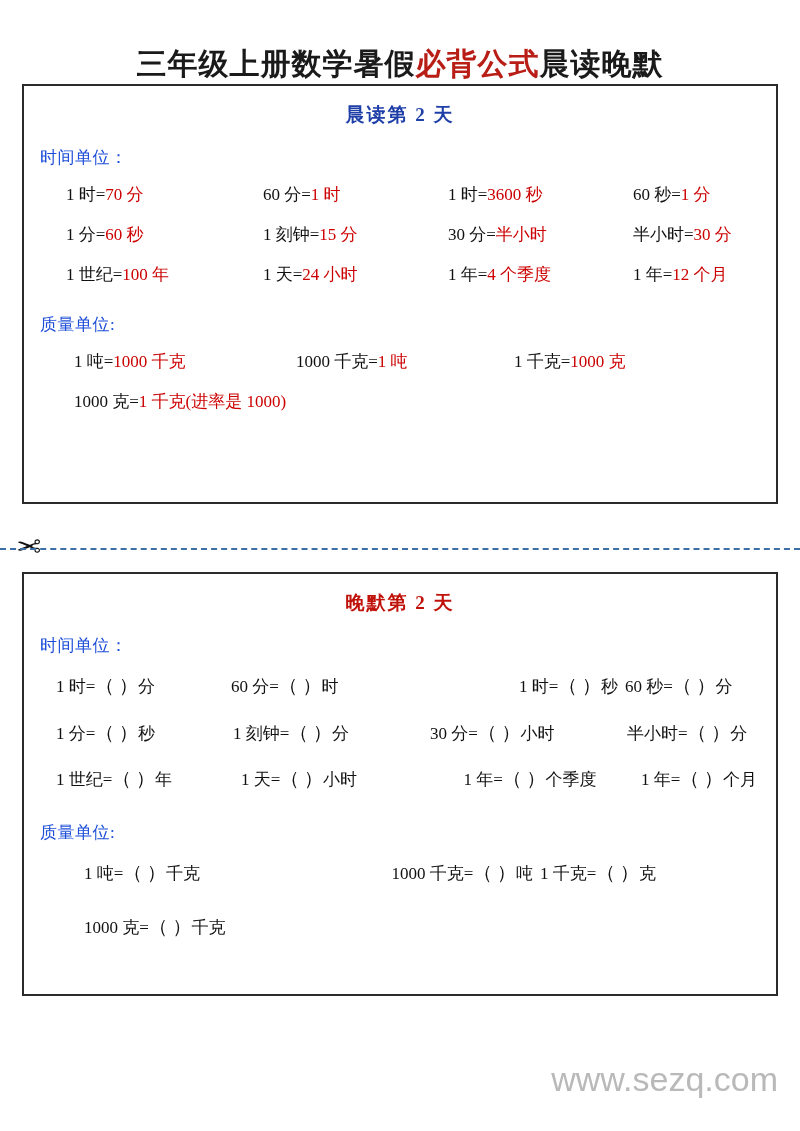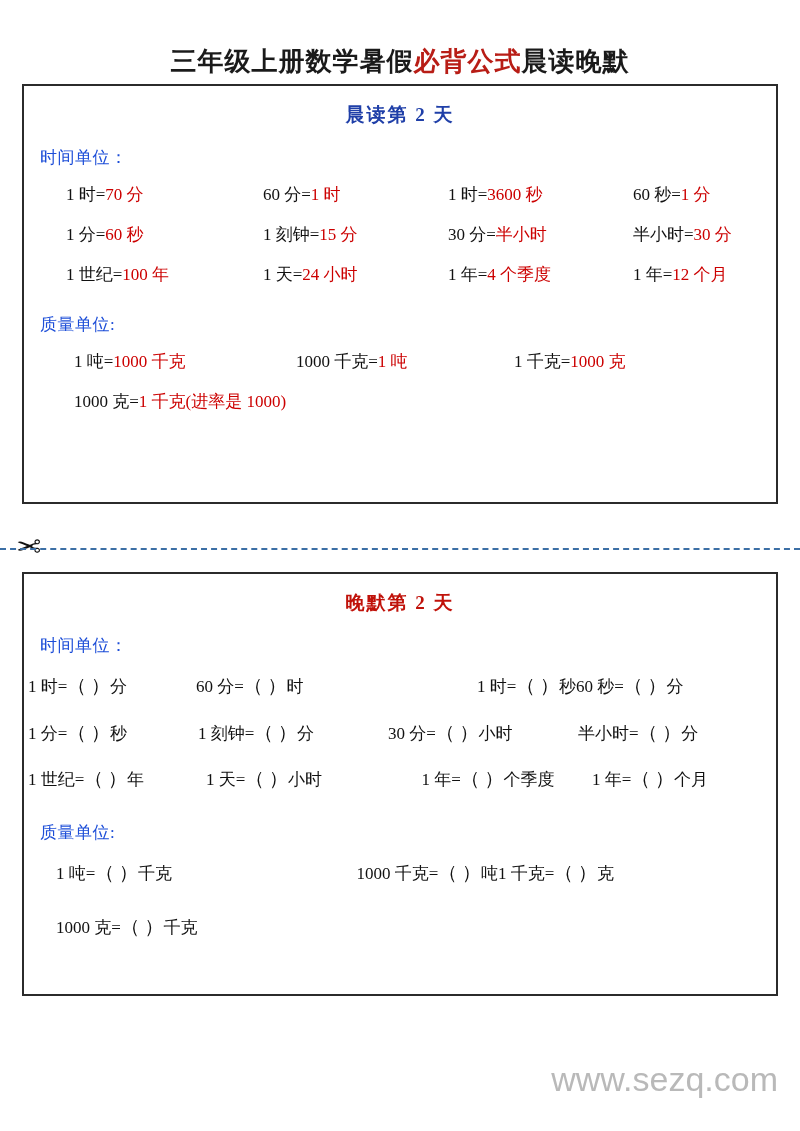--- a/index.html
+++ b/index.html
@@ -21,21 +21,21 @@
     height: 1131px;
   }
 
   
   .title {
     position: absolute;
     top: 44px;
     left: 0;
     width: 800px;
     text-align: center;
-    font-size: 26px;
+    font-size: 30px;
     font-weight: bold;
     letter-spacing: 1px;
     white-space: nowrap;
     color: #1a1a1a;
   }
   .title .accent {
     color: #b81d16;
   }
 
   
@@ -102,22 +102,23 @@
   .row-mass .cell:first-child { padding-left: 34px; width: 222px; }
   .row-mass-last { padding-left: 34px; }
 
   
   .row-blank {
     display: flex;
     font-size: 17px;
     color: #111;
     line-height: 1.3;
     white-space: nowrap;
-    margin-left: 4px;
+    margin-left: 32px;
     padding: 11px 0;
+    gap: 7px;
   }
   .row-blank .cell { flex: 0 0 auto; }
   .paren { font-size: 19px; }
 
   .ev-t .cell:nth-child(1) { width: 168px; }
   .ev-t .cell:nth-child(2) { width: 180px; }
   .ev-t .cell:nth-child(3) { width: 200px; text-align: right; }
   .ev-t .cell:nth-child(4) { width: 180px; }
 
   .ev-t2 .cell:nth-child(1) { width: 170px; }

